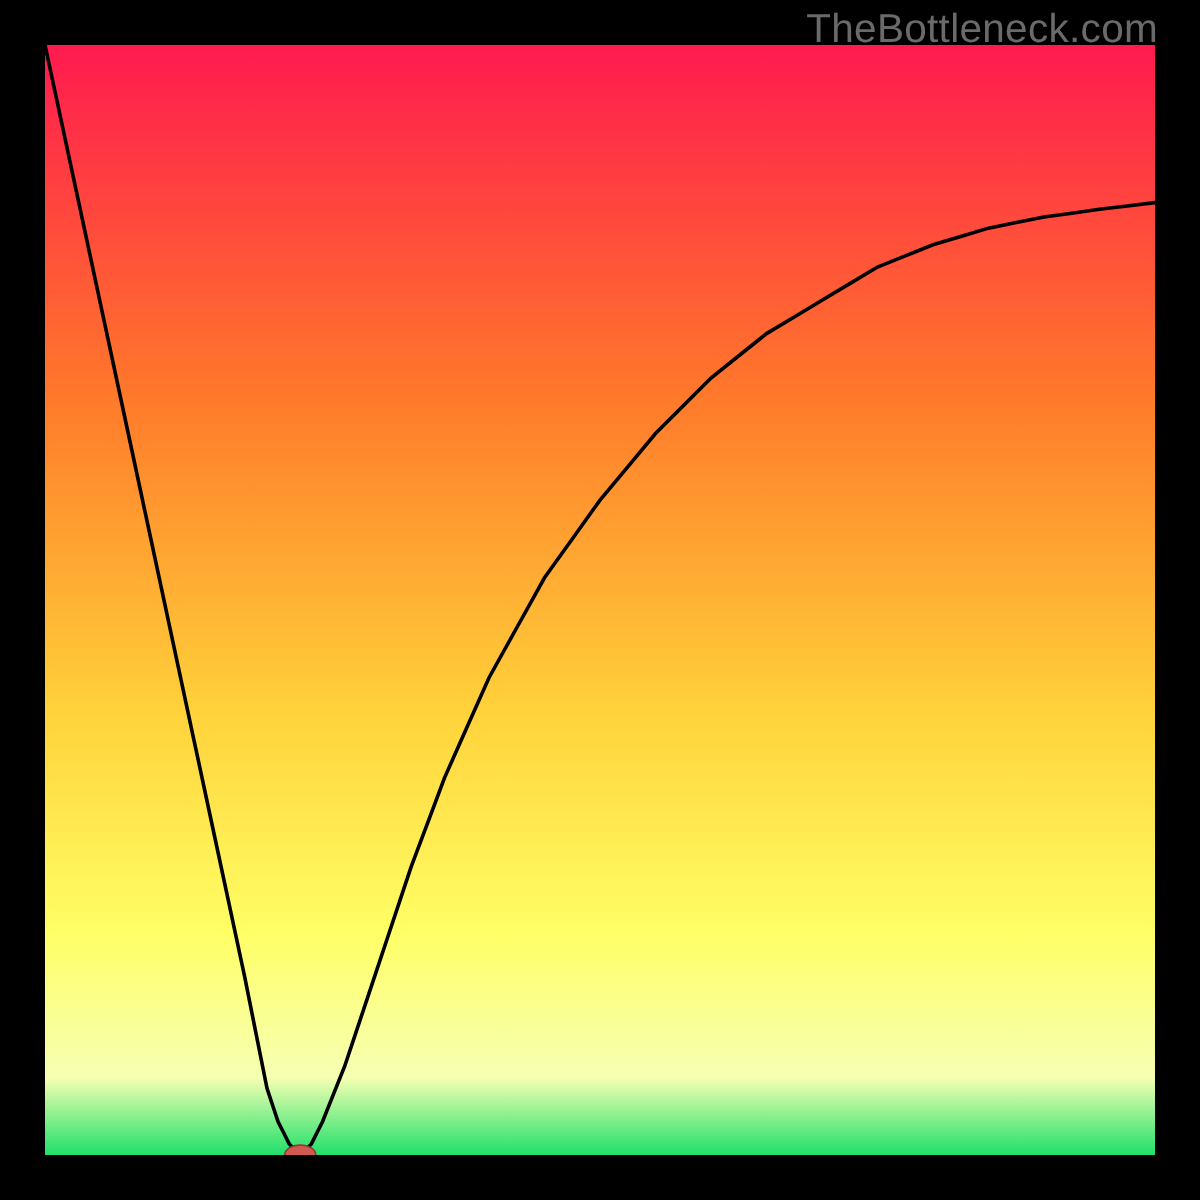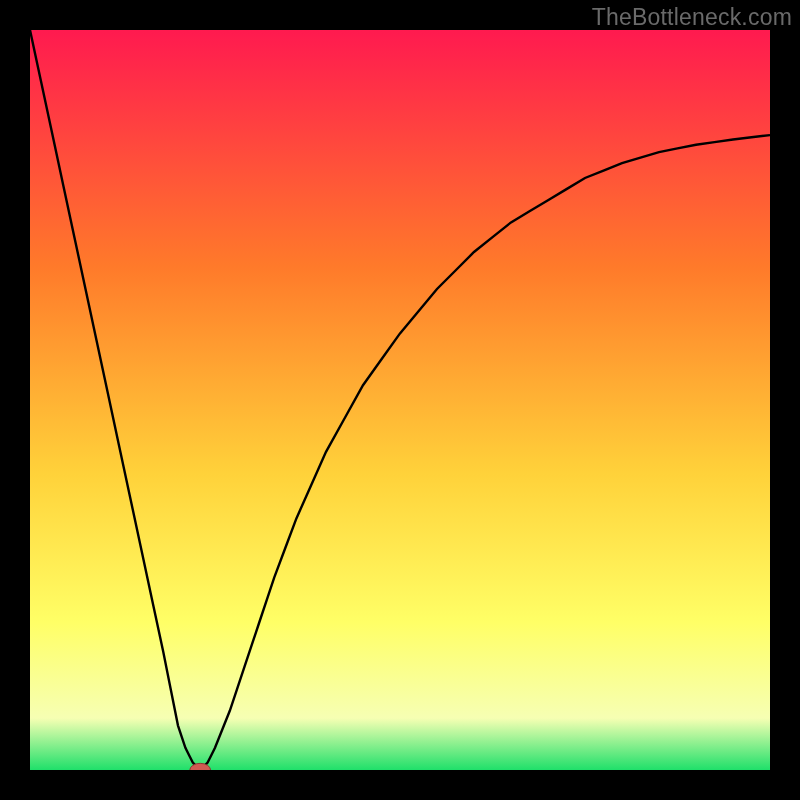--- a/index.html
+++ b/index.html
@@ -13,23 +13,23 @@
   }
   .frame {
     position: relative;
     width: 800px;
     height: 800px;
     background: #000;
   }
   .watermark {
     position: absolute;
     top: 4px;
-    right: 8px;
+    right: 28px;
     color: #6a6a6a;
-    font-size: 23px;
+    font-size: 27px;
     font-weight: 400;
     letter-spacing: 0.2px;
     z-index: 5;
   }
   
   .plot {
     position: absolute;
     left: 30px;
     top: 30px;
     width: 740px;

